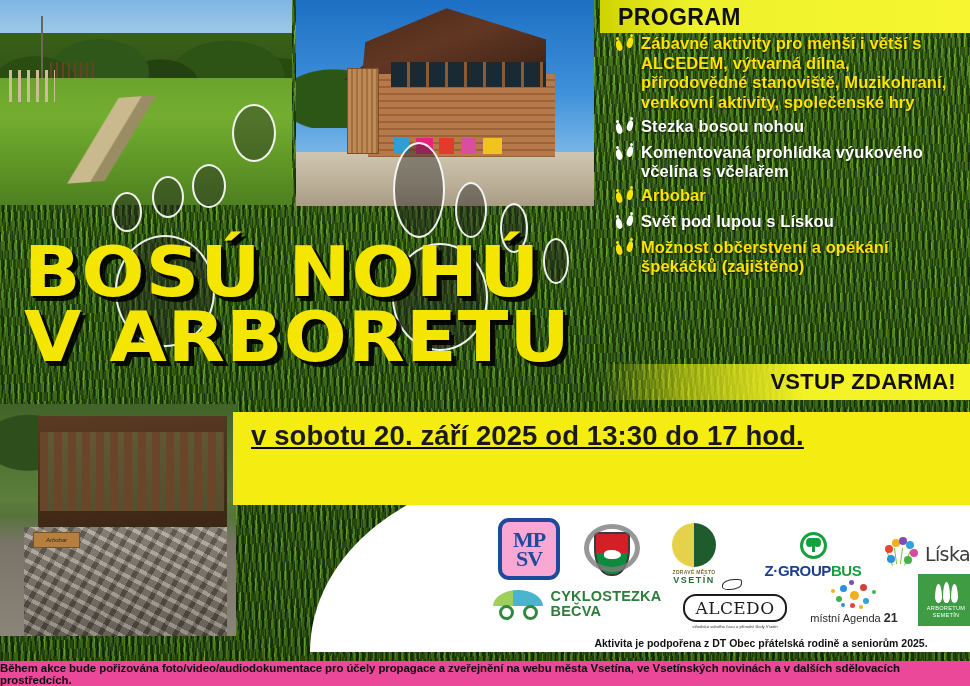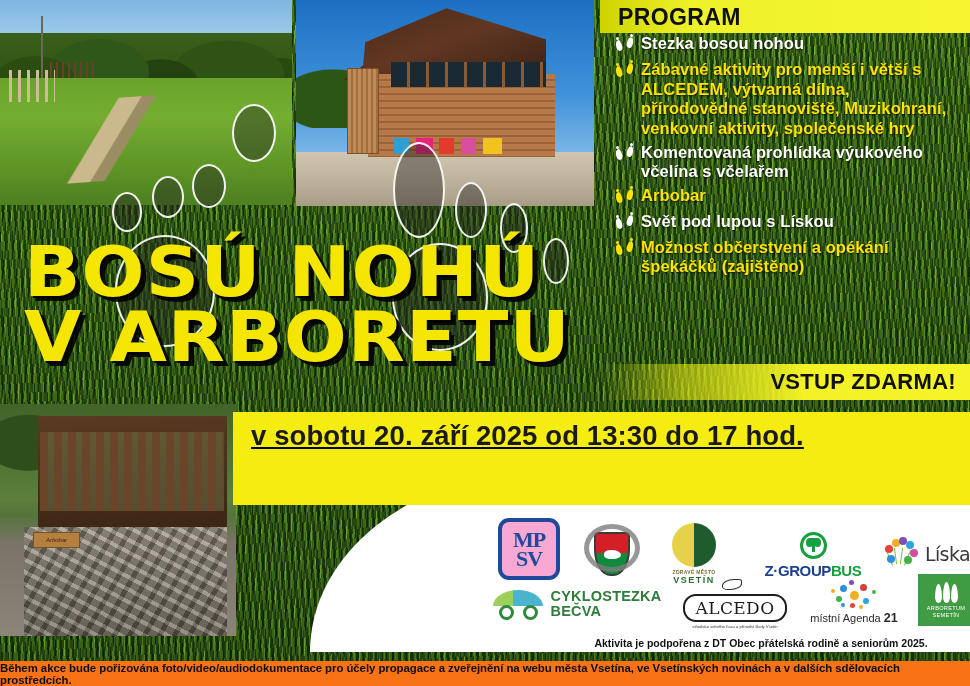--- a/index.html
+++ b/index.html
@@ -137,21 +137,21 @@
   .weather { position:absolute; left:8px; top:626px; font-size:20px; font-weight:bold;
     color:#f5e600; letter-spacing:.3px;
     text-shadow:2px 2px 0 rgba(0,0,0,.9), -1px -1px 0 rgba(0,0,0,.7); }
 
   
   .support { position:absolute; left:556px; top:637px; width:410px; text-align:center;
     font-size:10.5px; font-weight:bold; color:#111; }
 
   
   .strip { position:absolute; left:0; bottom:0; width:970px; height:25px;
-    background:#f97316; display:flex; align-items:center; justify-content:center; }
+    background:#ec4899; display:flex; align-items:center; justify-content:center; }
   .strip span { font-size:11.4px; font-weight:bold; color:#0d0d0d; letter-spacing:-.05px; }
 
   
   .logos { position:absolute; left:486px; top:518px; width:484px; height:112px; }
   .logo { position:absolute; display:flex; align-items:center; justify-content:center; }
 
   .lg-mpsv { left:12px; top:0; width:62px; height:62px;
     border:4px solid #1f4a9c; border-radius:11px; background:#f9a8d4;
     flex-direction:column; line-height:.88; }
   .lg-mpsv b { color:#1f4a9c; font-family:"Liberation Serif", serif; font-size:22px; letter-spacing:-1px; }
@@ -277,37 +277,37 @@
   <div class="swoosh2"></div>
 
   <div class="program">
     <div class="prog-bar">
       <h2>PROGRAM</h2>
     </div>
 
     <div class="prog-list">
 
       <div class="prog-item">
+        <span class="feet y">
+          <span class="f1"></span>
+            <span class="f2"></span>
+          <i class="t" style="left:0px;top:0px;"></i>
+            <i class="t" style="right:0px;top:-3px;"></i>
+        </span>
+        <span class="txt c-yellow">Zábavné aktivity pro menší i větší s ALCEDEM, výtvarná dílna, přírodovědné stanoviště, Muzikohraní, venkovní aktivity, společenské hry</span>
+      </div>
+
+      <div class="prog-item">
         <span class="feet w">
           <span class="f1"></span>
             <span class="f2"></span>
           <i class="t" style="left:0px;top:0px;"></i>
             <i class="t" style="right:0px;top:-3px;"></i>
         </span>
         <span class="txt c-white">Stezka bosou nohou</span>
-      </div>
-
-      <div class="prog-item">
-        <span class="feet y">
-          <span class="f1"></span>
-            <span class="f2"></span>
-          <i class="t" style="left:0px;top:0px;"></i>
-            <i class="t" style="right:0px;top:-3px;"></i>
-        </span>
-        <span class="txt c-yellow">Zábavné aktivity pro menší i větší s ALCEDEM, výtvarná dílna, přírodovědné stanoviště, Muzikohraní, venkovní aktivity, společenské hry</span>
       </div>
 
       <div class="prog-item">
         <span class="feet w">
           <span class="f1"></span>
             <span class="f2"></span>
           <i class="t" style="left:0px;top:0px;"></i>
             <i class="t" style="right:0px;top:-3px;"></i>
         </span>
         <span class="txt c-white">Komentovaná prohlídka výukového včelína s včelařem</span>

